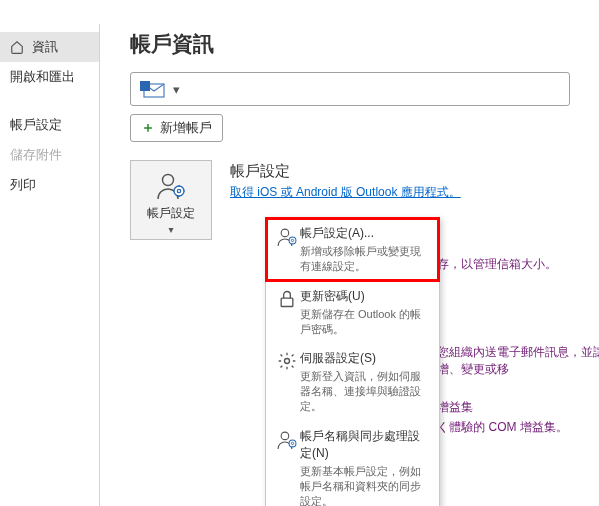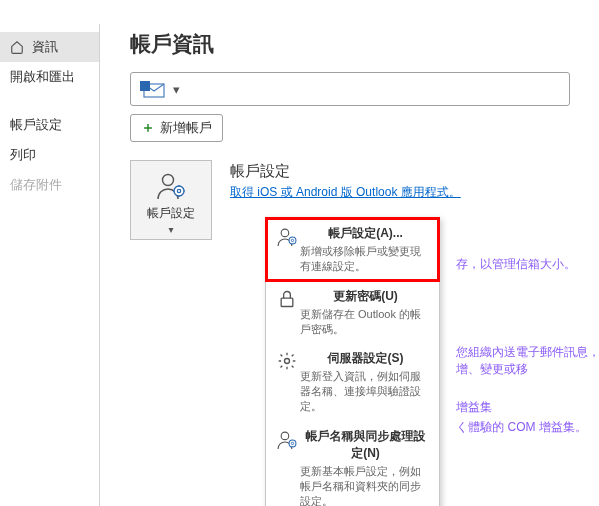--- a/index.html
+++ b/index.html
@@ -28,23 +28,23 @@
 .settings-desc { flex: 1; padding-top: 2px; }
 .settings-desc .heading { font-size: 15px; font-weight: 400; margin-bottom: 3px; }
 .settings-desc .sub { font-size: 12px; color: #444; margin-bottom: 3px; }
 .settings-desc .link { font-size: 12px; color: #0066cc; text-decoration: underline; cursor: pointer; }
 .settings-desc .dot { color: #333; margin-left: 4px; }
 .dropdown { position: absolute; left: 165px; top: 193px; width: 175px; background: #fff; border: 1px solid #c8c8c8; box-shadow: 2px 2px 6px rgba(0,0,0,0.2); z-index: 10; }
 .dropdown-item { display: flex; align-items: flex-start; padding: 7px 8px; cursor: pointer; }
 .dropdown-item.highlighted { outline: 3px solid #ff0000; outline-offset: -2px; }
 .dropdown-item .icon { width: 26px; flex-shrink: 0; display: flex; align-items: flex-start; justify-content: center; padding-top: 1px; }
 .dropdown-item .text { flex: 1; }
-.dropdown-item .title { font-size: 12px; font-weight: bold; margin-bottom: 2px; text-align: center; }
+.dropdown-item .title { font-size: 12px; font-weight: normal; margin-bottom: 2px; }
 .dropdown-item .desc { font-size: 11px; color: #666; line-height: 1.35; }
-.bg-text { position: absolute; left: 356px; font-size: 12px; color: #8b5cf6; z-index: 1; }
+.bg-text { position: absolute; left: 337px; font-size: 12px; color: #701a75; z-index: 1; }
 .bgt1 { top: 232px; }
 .bgt2 { top: 320px; width: 250px; }
 .bgt3 { top: 375px; }
 .bgt4 { top: 395px; }
 svg { display: block; }
 </style>
 </head>
 <body>
 
 <div class="container">
@@ -57,25 +57,25 @@
       </span>
       <span>資訊</span>
     </div>
     <div class="sidebar-item">
       <span>開啟和匯出</span>
     </div>
     <div style="height:18px"></div>
     <div class="sidebar-item">
       <span>帳戶設定</span>
     </div>
+    <div class="sidebar-item disabled">
+      <span>儲存附件</span>
+    </div>
     <div class="sidebar-item">
       <span>列印</span>
-    </div>
-    <div class="sidebar-item disabled">
-      <span>儲存附件</span>
     </div>
   </div>
 
   <div class="main">
     <div class="page-title">帳戶資訊</div>
 
     <div class="account-select">
       <span class="mail-icon">
         <svg width="26" height="20" viewBox="0 0 26 20">
             <rect x="4" y="5" width="20" height="13" fill="#fff" stroke="#4a7fbf" stroke-width="1.2"></rect>

